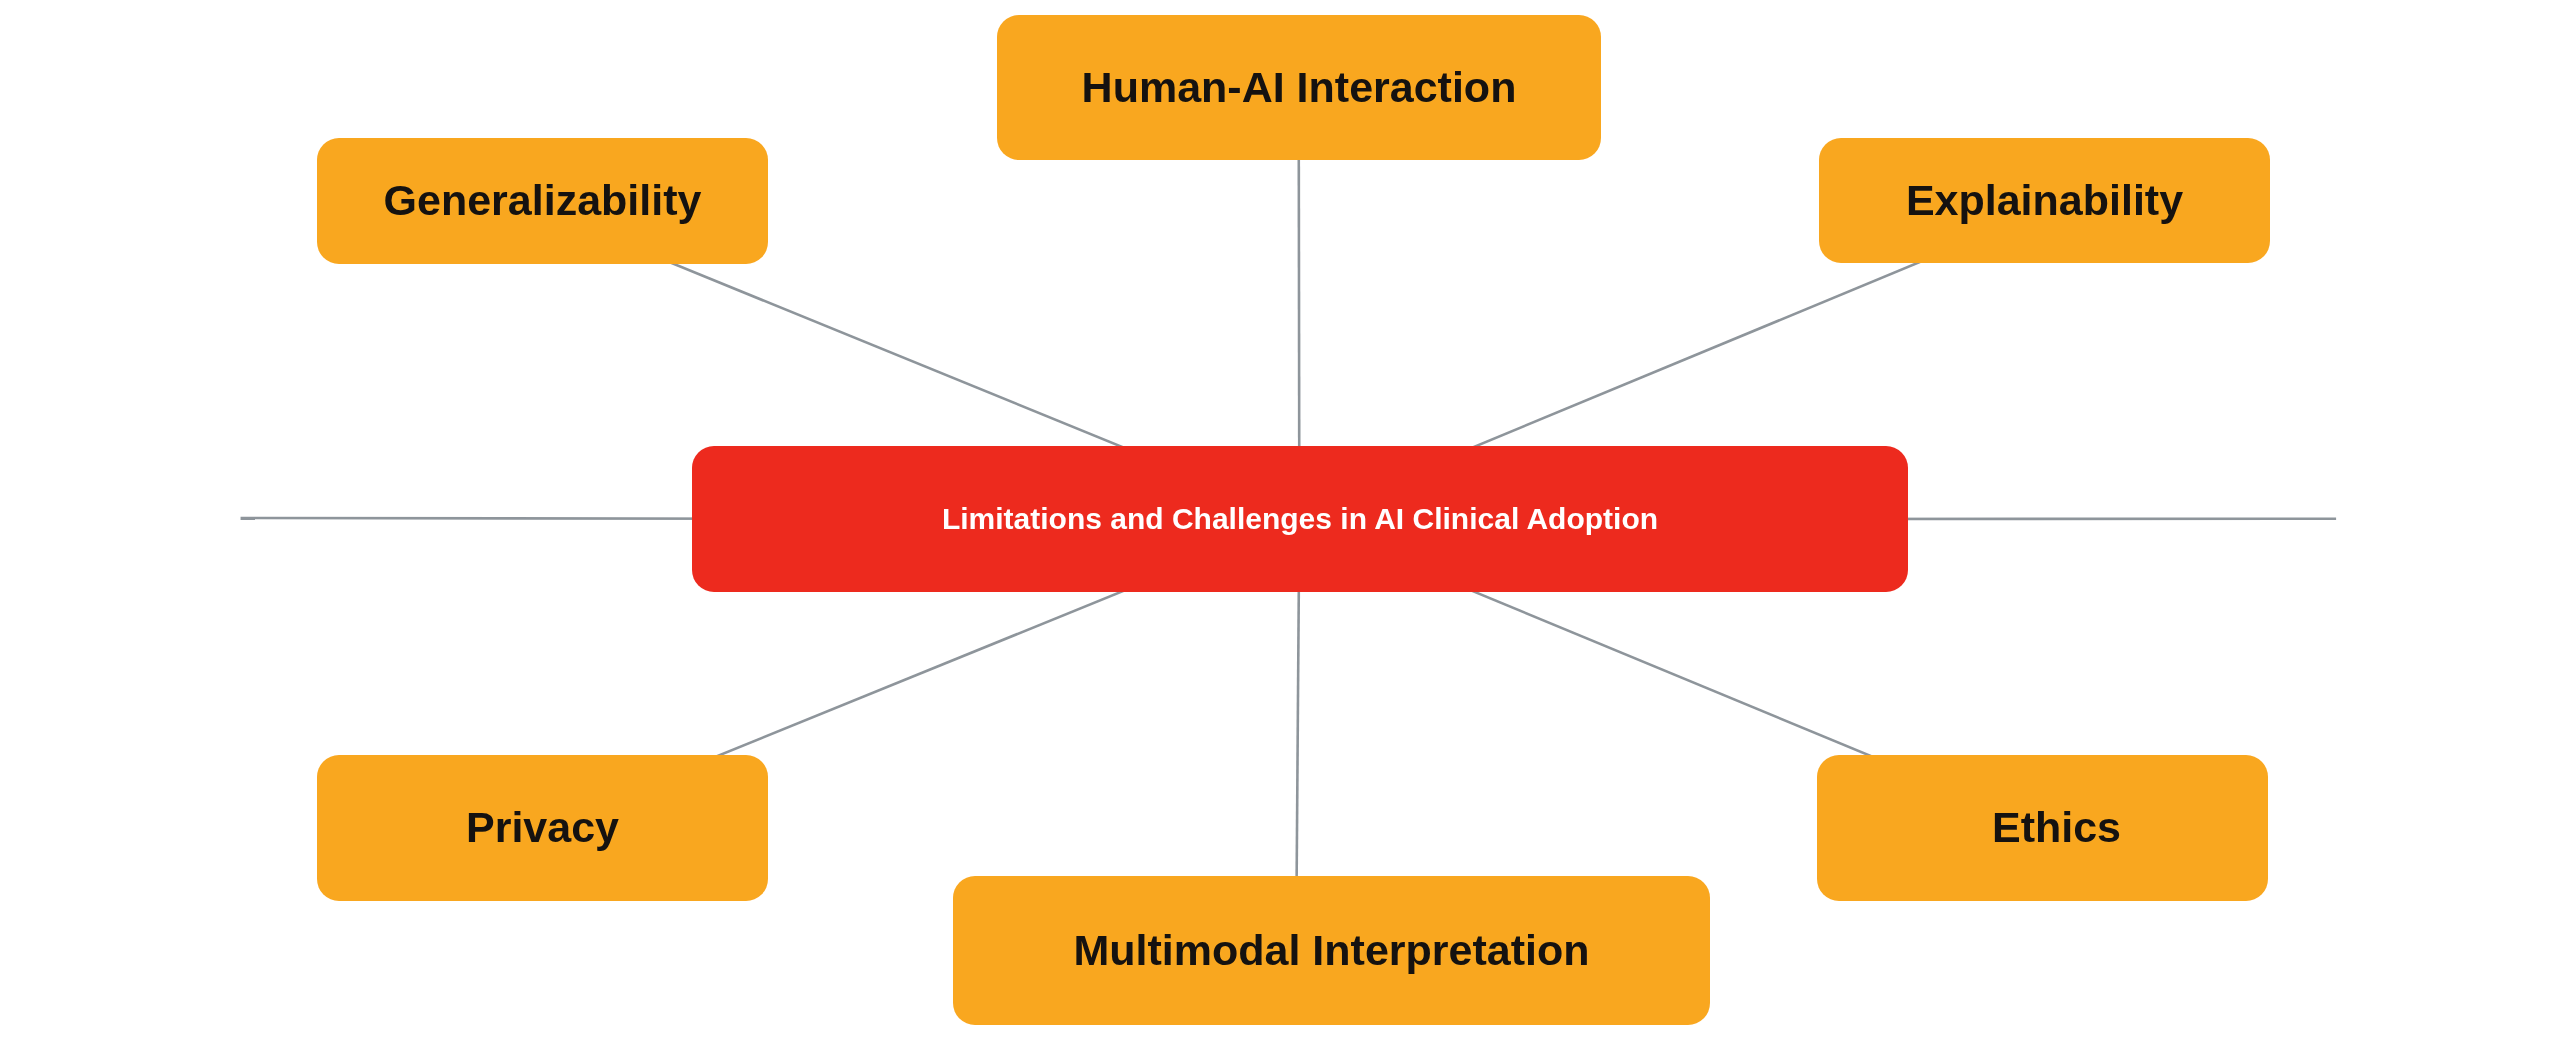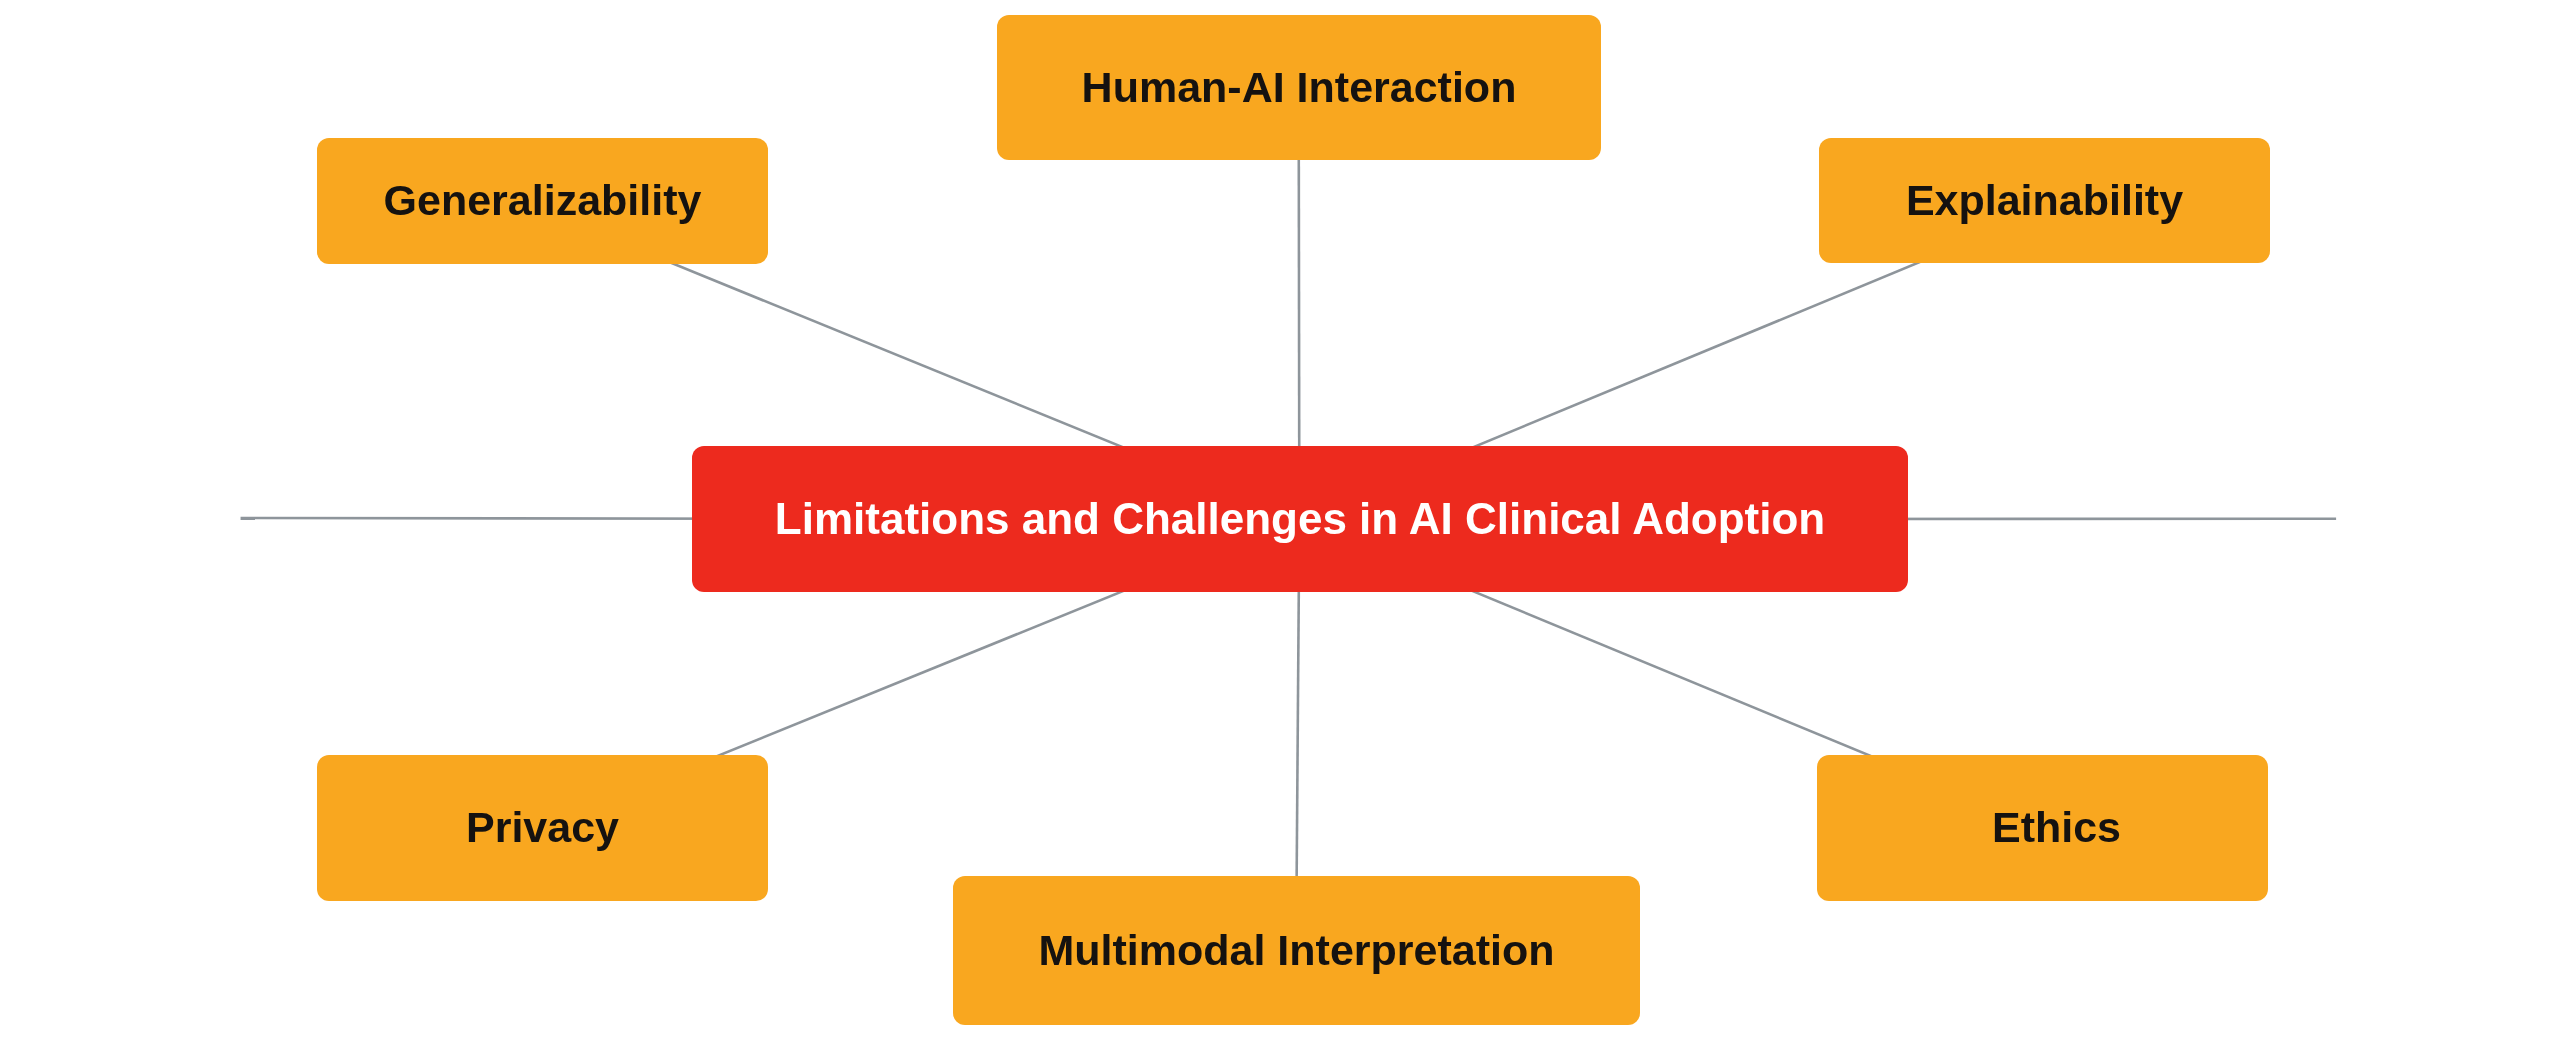--- a/index.html
+++ b/index.html
@@ -26,44 +26,44 @@
     width:2576px;
     height:1040px;
     display:block;
   }
   .node{
     position:absolute;
     display:flex;
     align-items:center;
     justify-content:center;
     text-align:center;
-    border-radius:12px;
+    border-radius:22px;
     font-weight:700;
     line-height:1.15;
   }
   .node.branch{
     background:var(--branch-bg);
     color:var(--branch-text);
     font-size:43px;
   }
   .node.center{
     background:var(--center-bg);
     color:var(--center-text);
-    font-size:44px;
+    font-size:30px;
   }
   
   .n-human-ai      {left:997px; top:15px;   width:604px;  height:145px;}
   .n-generalizability{left:317px; top:138px; width:451px;  height:126px;text-align:right;}
   .n-explainability{left:1819px; top:138px;  width:451px;  height:125px;}
   .n-liability     {left:15px;   top:445px;  width:451px;  height:146px;}
   .n-center        {left:692px; top:446px;  width:1216px; height:146px;}
   .n-costs         {left:2113px; top:446px;  width:447px;  height:145px;}
   .n-privacy       {left:317px;  top:755px; width:451px;  height:146px;}
   .n-ethics        {left:1817px; top:755px; width:451px;  height:146px;padding-left:28px;}
-  .n-multimodal    {left:953px; top:876px; width:687px; height:149px;}
+  .n-multimodal    {left:953px; top:876px; width:757px; height:149px;}
 </style>
 </head>
 <body>
 
 <div class="canvas">
 
   <svg class="connectors" viewBox="0 0 3977 1606" xmlns="http://www.w3.org/2000/svg">
     <line x1="2006" y1="802" x2="2005" y2="135" stroke-width="4" stroke="#8E959B"></line>
     <line x1="2006" y1="802" x2="3156" y2="325" stroke-width="4" stroke="#8E959B"></line>
     <line x1="2006" y1="802" x2="3607" y2="801" stroke-width="4" stroke="#8E959B"></line>

